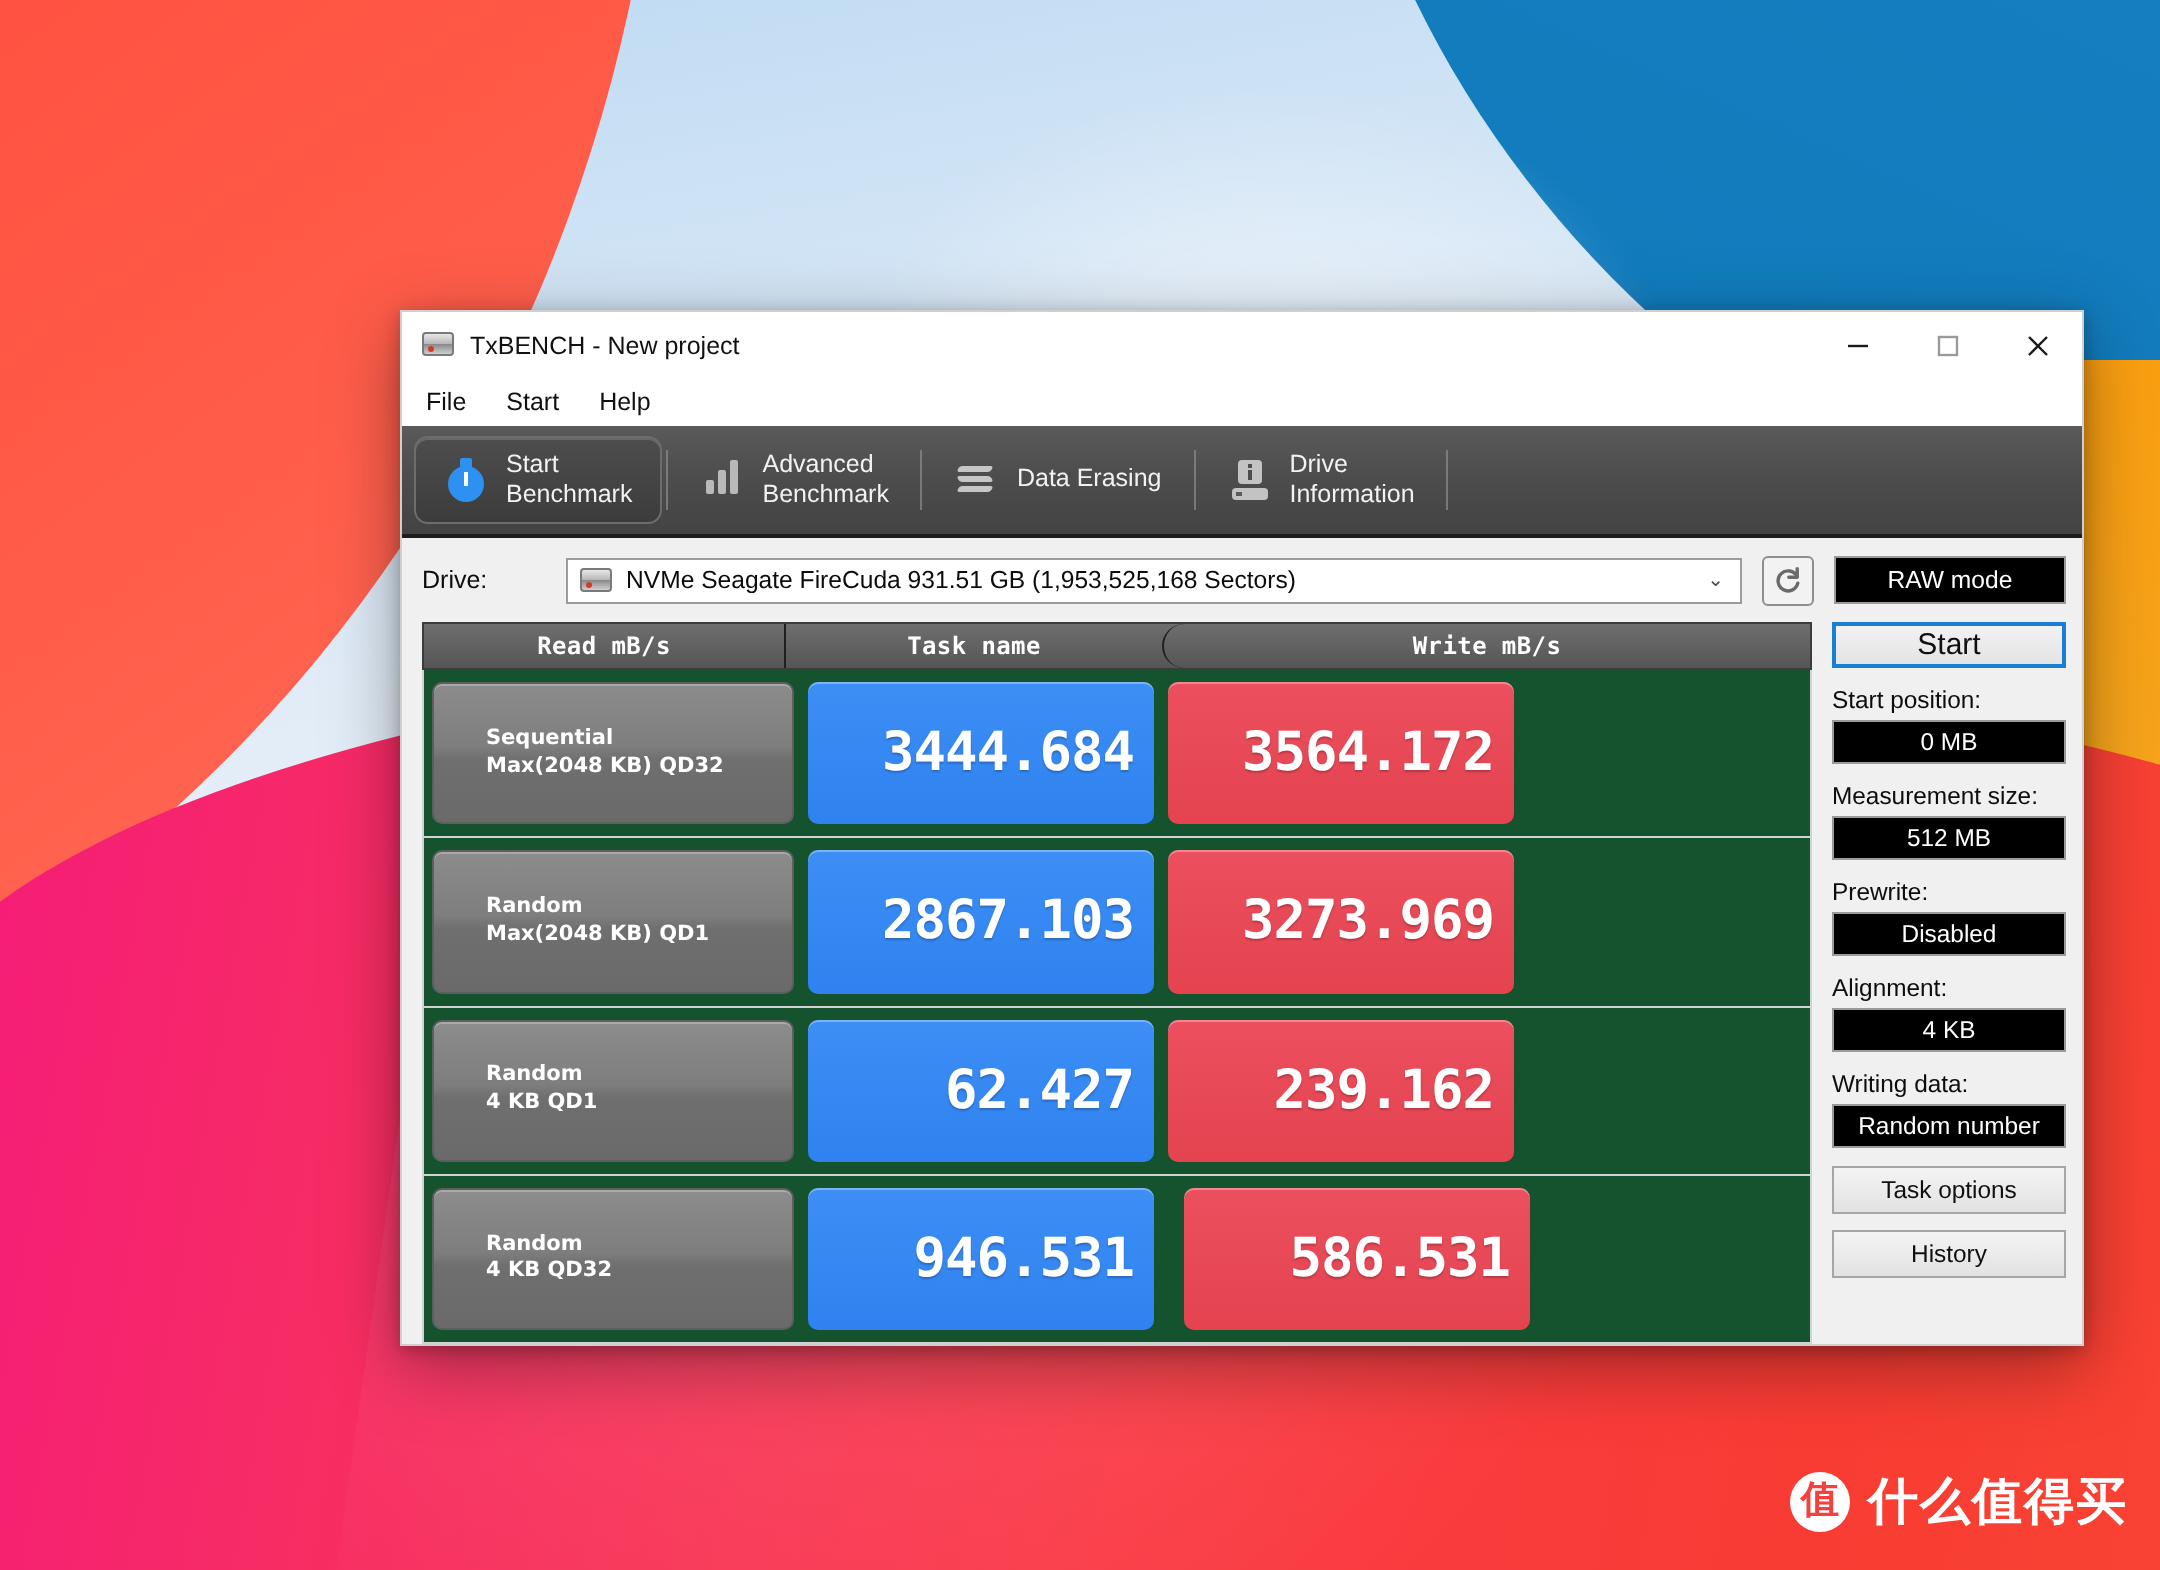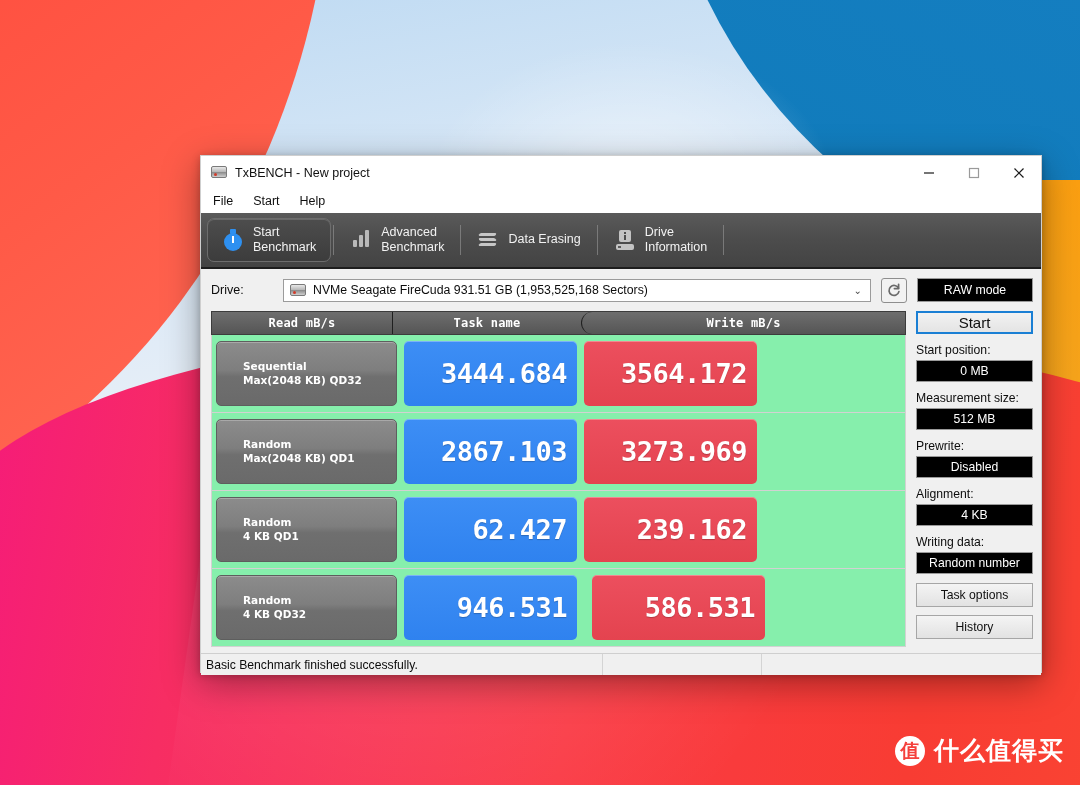--- a/index.html
+++ b/index.html
@@ -208,21 +208,21 @@
     font-size: 12px; font-weight: bold; color: #ffffff;
     font-family: "DejaVu Sans Mono", monospace; letter-spacing: .2px;
   }
   .col-task  { flex: 0 0 189px; }
   .col-read  { flex: 0 0 180px; }
   .col-write { flex: 1 1 auto; border-radius: 11px; }
   #res-header .hcell + .hcell { border-left: 1px solid #1f1f1f; }
 
   .res-row {
     flex: 1 1 0; display: flex; align-items: center;
-    background: #86efac; border: 1px solid #d2d2d2; border-top: none;
+    background: #14532d; border: 1px solid #d2d2d2; border-top: none;
     padding: 6px 4px;
   }
   .res-row .cell { display: flex; align-items: center; height: 100%; }
 
   .task-box {
     width: 181px; height: 100%;
     background: linear-gradient(180deg, #8c8c8c 0%, #7e7e7e 45%, #6f6f6f 55%, #6a6a6a 100%);
     border: 1px solid #5e5e5e; border-radius: 5px;
     display: flex; flex-direction: column; justify-content: center;
     padding-left: 26px; color: #ffffff;
@@ -466,24 +466,19 @@
         <div class="side-value">4 KB</div>
 
         <div class="side-label">Writing data:</div>
         <div class="side-value">Random number</div>
 
         <div class="side-btn">Task options</div>
         <div class="side-btn">History</div>
       </div>
     </div>
 
-    <div id="statusbar">
-      <div class="spane sp1">Basic Benchmark finished successfully.</div>
-      <div class="spane sp2"></div>
-      <div class="spane sp3"></div>
-    </div>
   </div>
 
   <div id="watermark">
     <div class="wm-logo">值</div>
     <div class="wm-text">什么值得买</div>
   </div>
 </div>
 
 </body></html>

